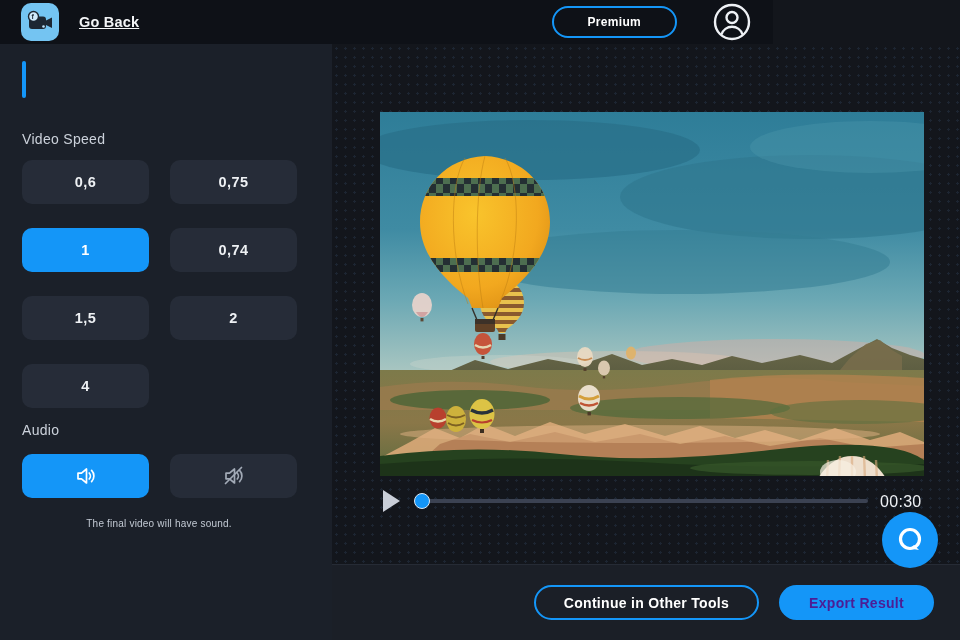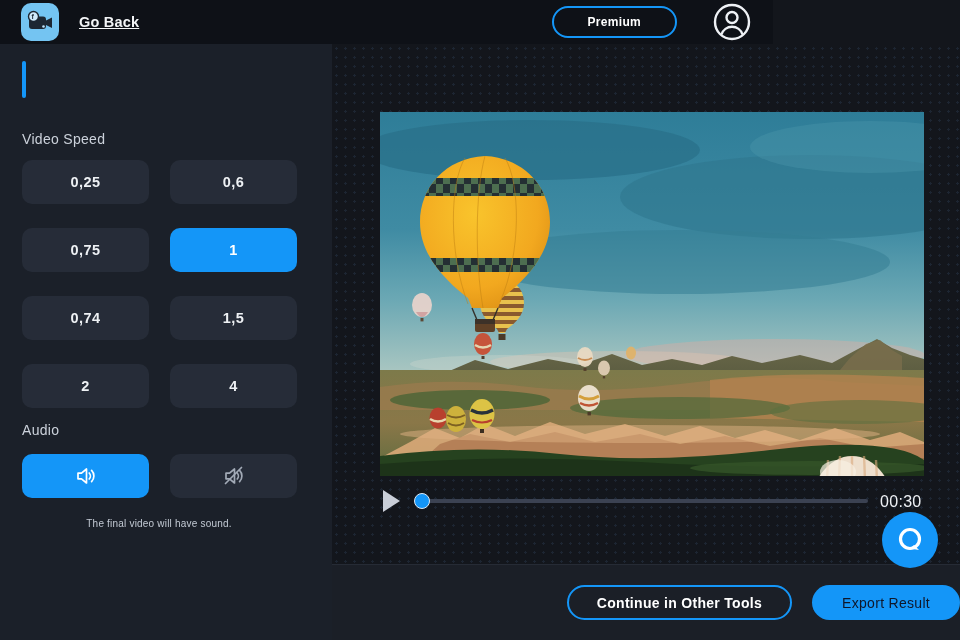--- a/index.html
+++ b/index.html
@@ -52,26 +52,26 @@
             border-bottom:11px solid transparent;}
   .seek-track{position:absolute;left:90px;top:455px;width:446px;height:4px;border-radius:2px;
               background:#3b4252;cursor:pointer;}
   .seek-thumb{position:absolute;left:82px;top:449px;width:16px;height:16px;border-radius:50%;
               background:var(--accent);border:1.5px solid #dce9f5;cursor:pointer;}
   .time{position:absolute;left:548px;top:449px;color:#eef1f5;font-size:16px;letter-spacing:.3px;}
 
   
   .bottombar{position:absolute;left:0;top:520px;width:628px;height:76px;background:#1b1f27;
              border-top:1px solid #262b35;display:flex;align-items:center;
-             justify-content:flex-end;gap:20px;}
+             justify-content:flex-end;padding-right:26px;gap:20px;}
   .continue-btn{height:35px;padding:0 28px;border:2px solid var(--accent);border-radius:18px;
              background:transparent;color:#ffffff;font-size:14px;font-weight:bold;
              letter-spacing:.3px;cursor:pointer;}
   .export-btn{height:35px;padding:0 30px;border:none;border-radius:18px;background:var(--accent);
-             color:#0f172a;font-size:14px;font-weight:normal;letter-spacing:.3px;cursor:pointer;}
+             color:#4c1d95;font-size:14px;font-weight:bold;letter-spacing:.3px;cursor:pointer;}
 
   .chat-fab{position:absolute;left:550px;top:468px;width:56px;height:56px;border-radius:50%;
             background:var(--accent);display:flex;align-items:center;justify-content:center;
             cursor:pointer;z-index:6;}
 </style>
 </head>
 <body>
 
 <div class="app">
 
@@ -95,21 +95,20 @@
   </div>
 
   <div class="sidebar">
     <div class="title-row">
       <div class="title-bar"></div>
     </div>
 
     <div class="section-label lbl-speed">Video Speed</div>
 
     <div class="speed-grid">
-        <button class="speed-btn">0,25</button>
         <button class="speed-btn">0,6</button>
         <button class="speed-btn">0,75</button>
         <button class="speed-btn selected">1</button>
         <button class="speed-btn">0,74</button>
         <button class="speed-btn">1,5</button>
         <button class="speed-btn">2</button>
         <button class="speed-btn">4</button>
       </div>
 
     <div class="section-label lbl-audio">Audio</div>

